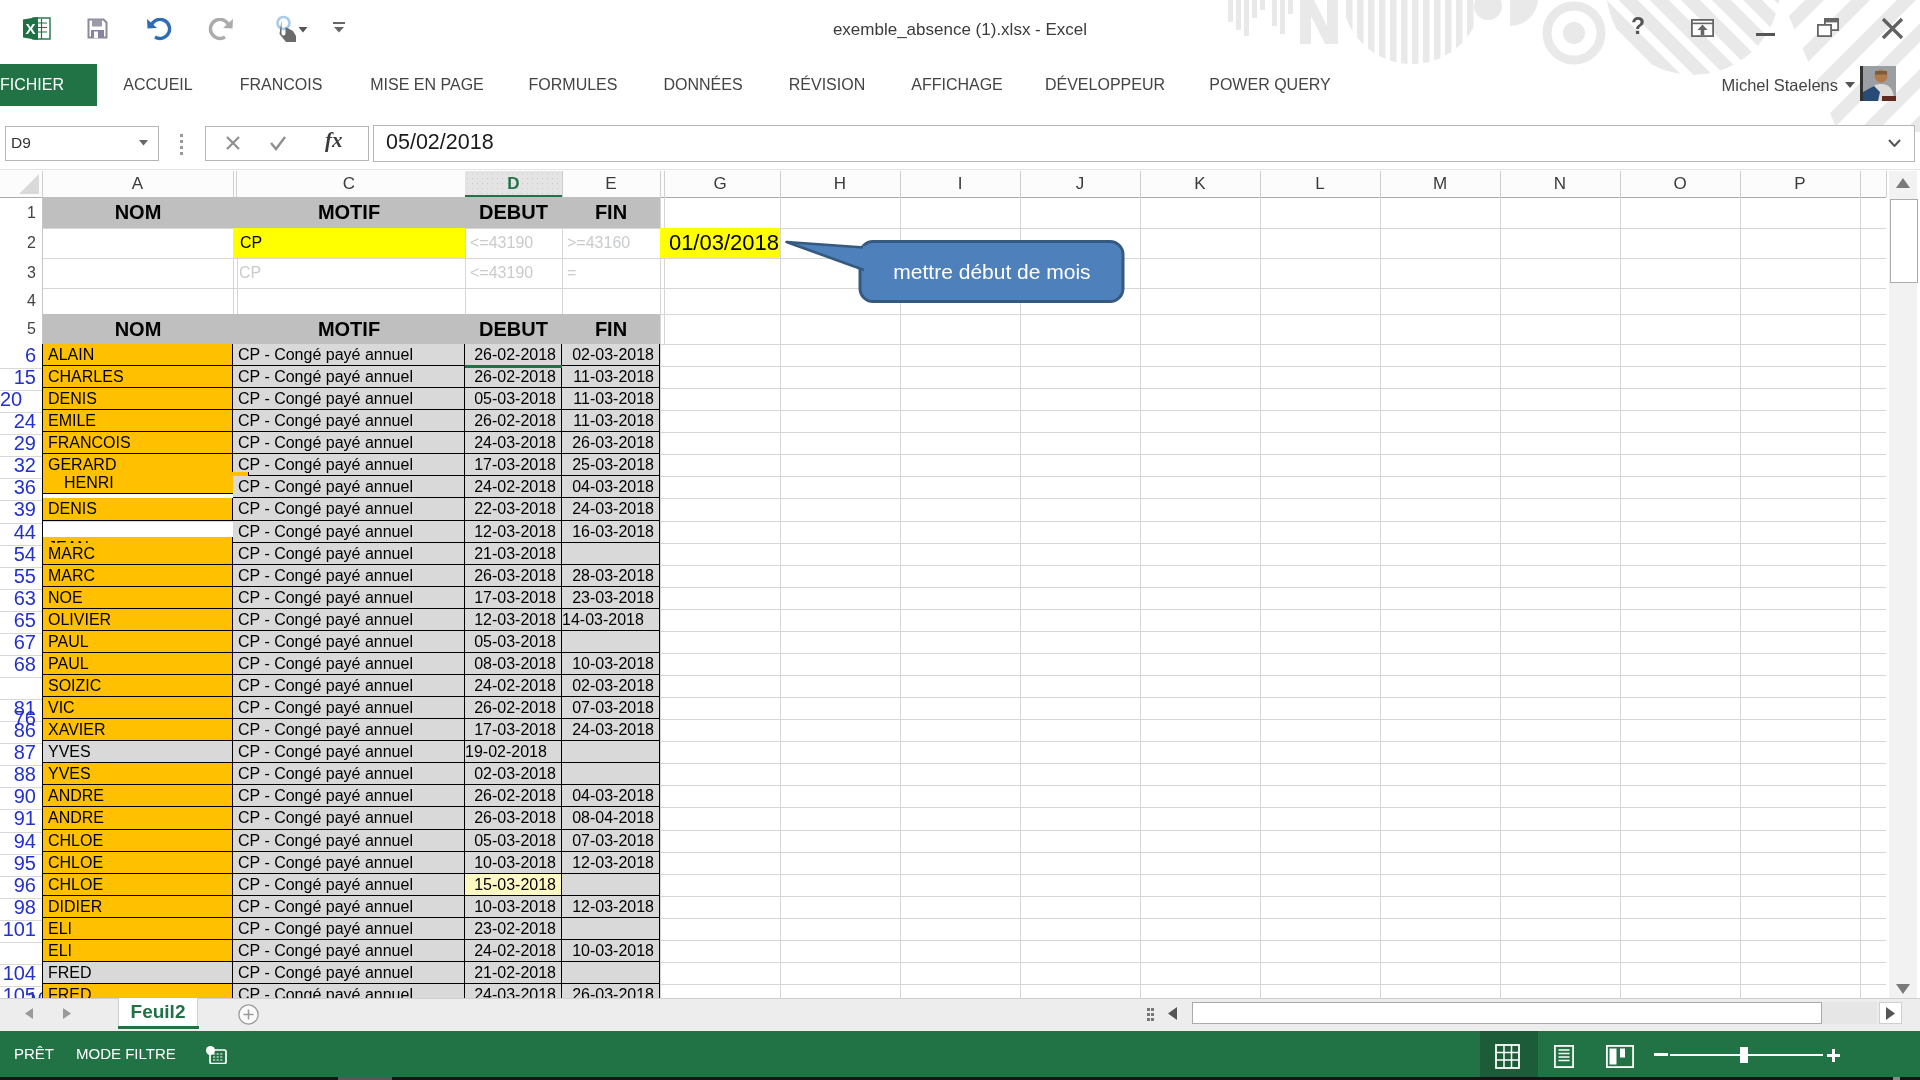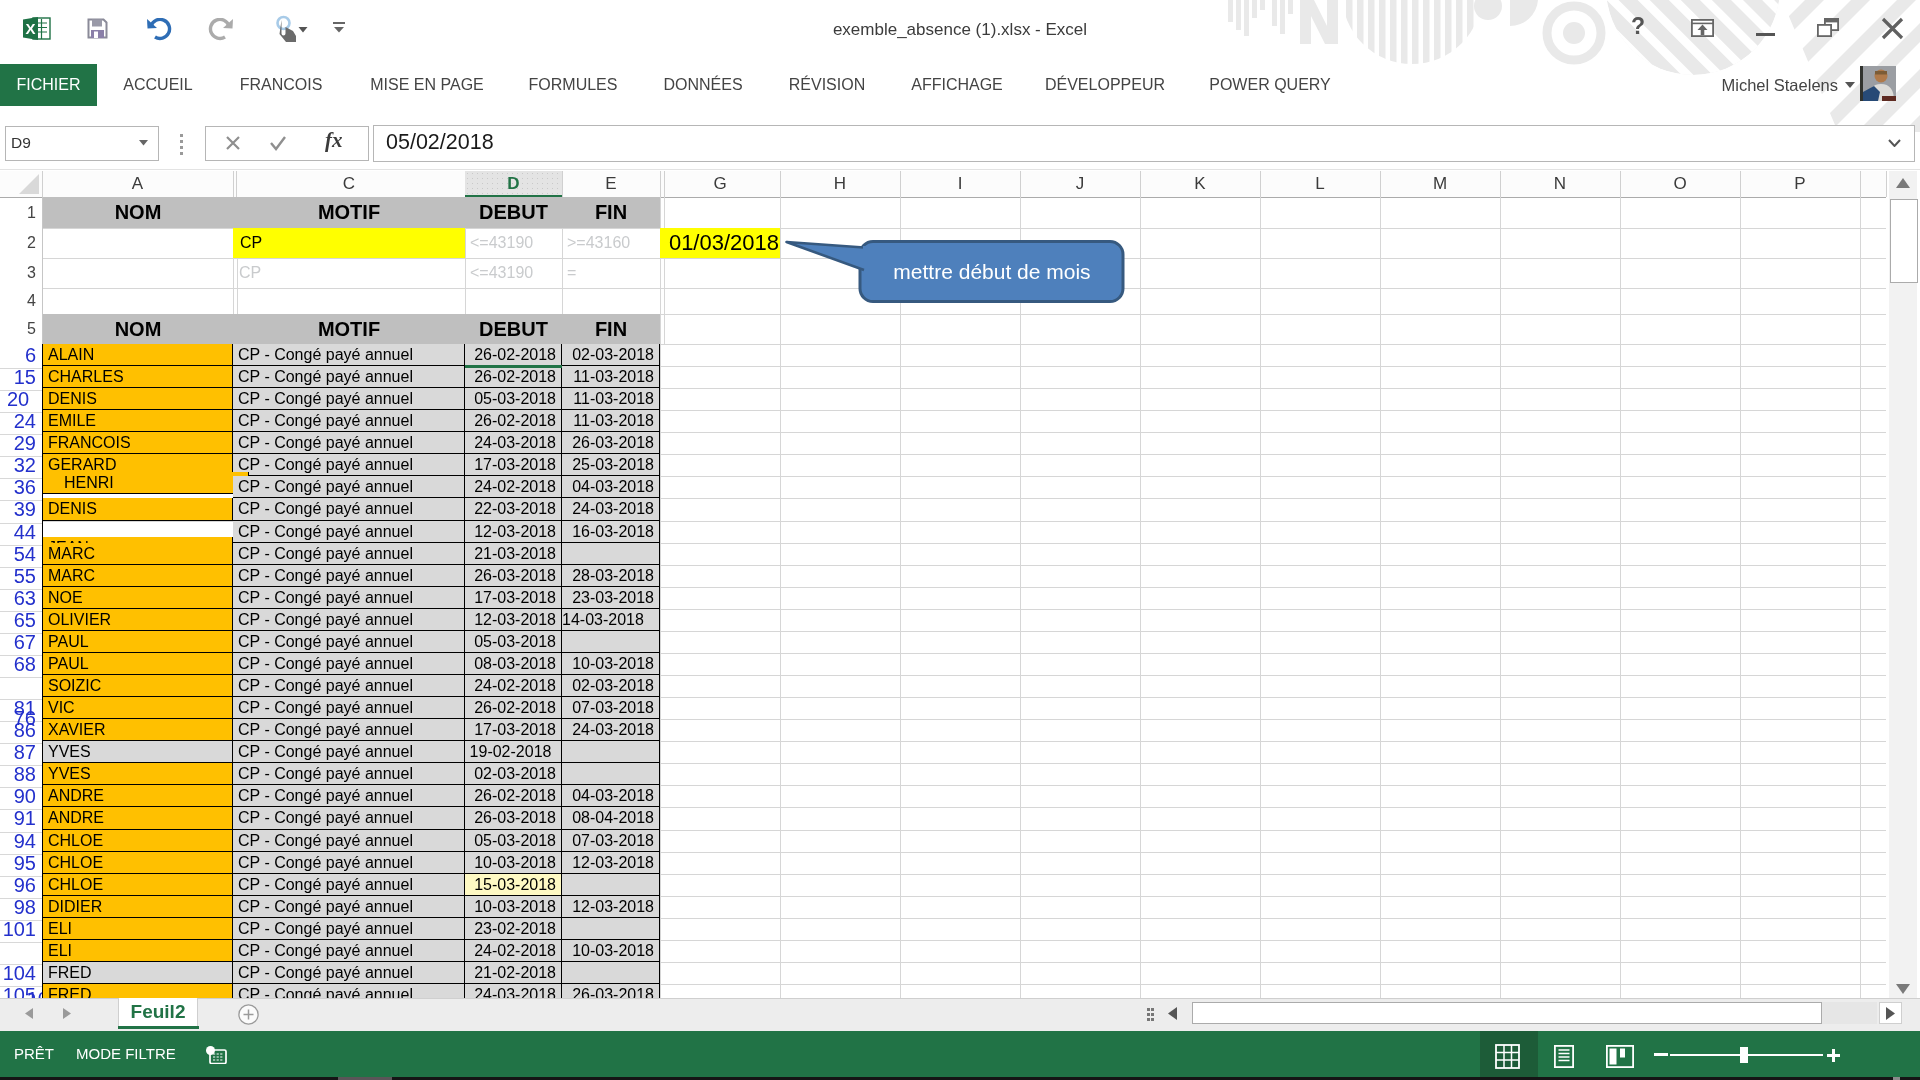--- a/index.html
+++ b/index.html
@@ -110,21 +110,21 @@
 <div class="a" style="left:1756px;top:33px;width:19px;height:3px;background:#555;"></div>
 <svg class="a" style="left:1817px;top:17px" width="22" height="20" viewBox="0 0 22 20">
 <rect x="7.9" y="1.9" width="13.2" height="11.2" fill="#fff" stroke="#666" stroke-width="1.8"></rect>
 <rect x="8" y="2" width="13" height="3.4" fill="#666"></rect>
 <rect x="0.9" y="7.9" width="13.2" height="11.2" fill="#fff" stroke="#666" stroke-width="1.8"></rect>
 </svg>
 <svg class="a" style="left:1881px;top:17px" width="23" height="23" viewBox="0 0 23 23">
 <path d="M2 2 L21 21 M21 2 L2 21" stroke="#606060" stroke-width="3.2"></path>
 </svg>
 <div class="a" style="left:0;top:64px;width:97px;height:42px;background:#217346;"></div>
-<div class="c" style="left:0;top:64px;width:97px;height:42px;line-height:42px;text-align:center;font-size:16px;color:#fff;">FICHIER</div>
+<div class="c" style="left:0;top:64px;width:97px;height:42px;line-height:42px;font-size:16px;color:#fff;">FICHIER</div>
 <div class="c" style="left:58px;top:64px;width:200px;height:42px;line-height:42px;text-align:center;font-size:16px;color:#444;">ACCUEIL</div>
 <div class="c" style="left:181px;top:64px;width:200px;height:42px;line-height:42px;text-align:center;font-size:16px;color:#444;">FRANCOIS</div>
 <div class="c" style="left:327px;top:64px;width:200px;height:42px;line-height:42px;text-align:center;font-size:16px;color:#444;">MISE EN PAGE</div>
 <div class="c" style="left:473px;top:64px;width:200px;height:42px;line-height:42px;text-align:center;font-size:16px;color:#444;">FORMULES</div>
 <div class="c" style="left:603px;top:64px;width:200px;height:42px;line-height:42px;text-align:center;font-size:16px;color:#444;">DONNÉES</div>
 <div class="c" style="left:727px;top:64px;width:200px;height:42px;line-height:42px;text-align:center;font-size:16px;color:#444;">RÉVISION</div>
 <div class="c" style="left:857px;top:64px;width:200px;height:42px;line-height:42px;text-align:center;font-size:16px;color:#444;">AFFICHAGE</div>
 <div class="c" style="left:1005px;top:64px;width:200px;height:42px;line-height:42px;text-align:center;font-size:16px;color:#444;">DÉVELOPPEUR</div>
 <div class="c" style="left:1170px;top:64px;width:200px;height:42px;line-height:42px;text-align:center;font-size:16px;color:#444;">POWER QUERY</div>
 <div class="c" style="left:1638px;top:64px;width:200px;height:42px;line-height:42px;text-align:right;font-size:16.5px;color:#444;">Michel Staelens</div>
@@ -284,21 +284,21 @@
 <div class="a" style="left:0;top:986px;width:42px;height:1px;background:#D8D8D8;"></div>
 <div class="a" style="left:237px;top:197px;width:1px;height:147px;background:#D6D6D6;"></div>
 <div class="a" style="left:664px;top:197px;width:1px;height:147px;background:#D6D6D6;"></div>
 <div class="c" style="left:0;top:197px;width:36px;height:31px;line-height:31px;text-align:right;font-size:16px;color:#444;">1</div>
 <div class="c" style="left:0;top:228px;width:36px;height:30px;line-height:30px;text-align:right;font-size:16px;color:#444;">2</div>
 <div class="c" style="left:0;top:258px;width:36px;height:30px;line-height:30px;text-align:right;font-size:16px;color:#444;">3</div>
 <div class="c" style="left:0;top:288px;width:36px;height:26px;line-height:26px;text-align:right;font-size:16px;color:#444;">4</div>
 <div class="c" style="left:0;top:314px;width:36px;height:30px;line-height:30px;text-align:right;font-size:16px;color:#444;">5</div>
 <div class="c" style="left:0;top:344px;width:36px;height:22px;line-height:22px;text-align:right;font-size:20px;color:#2330CC;">6</div>
 <div class="c" style="left:0;top:366px;width:36px;height:22px;line-height:22px;text-align:right;font-size:20px;color:#2330CC;">15</div>
-<div class="c" style="left:0;top:388px;width:36px;height:22px;line-height:22px;text-align:center;font-size:20px;color:#2330CC;">20</div>
+<div class="c" style="left:0;top:388px;width:36px;height:22px;line-height:22px;text-align:left;font-size:20px;color:#2330CC;">20</div>
 <div class="c" style="left:0;top:410px;width:36px;height:22px;line-height:22px;text-align:right;font-size:20px;color:#2330CC;">24</div>
 <div class="c" style="left:0;top:432px;width:36px;height:22px;line-height:22px;text-align:right;font-size:20px;color:#2330CC;">29</div>
 <div class="c" style="left:0;top:454px;width:36px;height:22px;line-height:22px;text-align:right;font-size:20px;color:#2330CC;">32</div>
 <div class="c" style="left:0;top:476px;width:36px;height:22px;line-height:22px;text-align:right;font-size:20px;color:#2330CC;">36</div>
 <div class="c" style="left:0;top:498px;width:36px;height:23px;line-height:23px;text-align:right;font-size:20px;color:#2330CC;">39</div>
 <div class="c" style="left:0;top:521px;width:36px;height:22px;line-height:22px;text-align:right;font-size:20px;color:#2330CC;">44</div>
 <div class="c" style="left:0;top:543px;width:36px;height:22px;line-height:22px;text-align:right;font-size:20px;color:#2330CC;">54</div>
 <div class="c" style="left:0;top:565px;width:36px;height:22px;line-height:22px;text-align:right;font-size:20px;color:#2330CC;">55</div>
 <div class="c" style="left:0;top:587px;width:36px;height:22px;line-height:22px;text-align:right;font-size:20px;color:#2330CC;">63</div>
 <div class="c" style="left:0;top:609px;width:36px;height:22px;line-height:22px;text-align:right;font-size:20px;color:#2330CC;">65</div>
@@ -403,21 +403,21 @@
 <div class="c" style="left:43px;top:697px;width:189px;height:21px;background:#FFC000;border-right:1px solid #000;border-bottom:1px solid #000;line-height:21px;padding-left:5px;font-size:16px;color:#000;box-sizing:content-box;width:184px;">VIC</div>
 <div class="c" style="left:233px;top:697px;width:226px;height:21px;background:#D9D9D9;border-right:1px solid #000;border-bottom:1px solid #000;line-height:21px;padding-left:5px;font-size:16px;color:#000;">CP - Congé payé annuel</div>
 <div class="c" style="left:465px;top:697px;width:91px;height:21px;background:#D9D9D9;border-right:1px solid #000;border-bottom:1px solid #000;line-height:21px;text-align:right;padding-right:5px;font-size:16px;color:#000;">26-02-2018</div>
 <div class="c" style="left:562px;top:697px;width:92px;height:21px;background:#D9D9D9;border-right:1px solid #000;border-bottom:1px solid #000;line-height:21px;text-align:right;padding-right:5px;font-size:16px;color:#000;">07-03-2018</div>
 <div class="c" style="left:43px;top:719px;width:189px;height:21px;background:#FFC000;border-right:1px solid #000;border-bottom:1px solid #000;line-height:21px;padding-left:5px;font-size:16px;color:#000;box-sizing:content-box;width:184px;">XAVIER</div>
 <div class="c" style="left:233px;top:719px;width:226px;height:21px;background:#D9D9D9;border-right:1px solid #000;border-bottom:1px solid #000;line-height:21px;padding-left:5px;font-size:16px;color:#000;">CP - Congé payé annuel</div>
 <div class="c" style="left:465px;top:719px;width:91px;height:21px;background:#D9D9D9;border-right:1px solid #000;border-bottom:1px solid #000;line-height:21px;text-align:right;padding-right:5px;font-size:16px;color:#000;">17-03-2018</div>
 <div class="c" style="left:562px;top:719px;width:92px;height:21px;background:#D9D9D9;border-right:1px solid #000;border-bottom:1px solid #000;line-height:21px;text-align:right;padding-right:5px;font-size:16px;color:#000;">24-03-2018</div>
 <div class="c" style="left:43px;top:741px;width:189px;height:21px;background:#D9D9D9;border-right:1px solid #000;border-bottom:1px solid #000;line-height:21px;padding-left:5px;font-size:16px;color:#000;box-sizing:content-box;width:184px;">YVES</div>
 <div class="c" style="left:233px;top:741px;width:226px;height:21px;background:#D9D9D9;border-right:1px solid #000;border-bottom:1px solid #000;line-height:21px;padding-left:5px;font-size:16px;color:#000;">CP - Congé payé annuel</div>
-<div class="c" style="left:465px;top:741px;width:91px;height:21px;background:#D9D9D9;border-right:1px solid #000;border-bottom:1px solid #000;line-height:21px;text-align:center;padding-right:5px;font-size:16px;color:#000;">19-02-2018</div>
+<div class="c" style="left:465px;top:741px;width:91px;height:21px;background:#D9D9D9;border-right:1px solid #000;border-bottom:1px solid #000;line-height:21px;text-align:left;padding-right:5px;font-size:16px;color:#000;">19-02-2018</div>
 <div class="c" style="left:562px;top:741px;width:92px;height:21px;background:#D9D9D9;border-right:1px solid #000;border-bottom:1px solid #000;line-height:21px;text-align:right;padding-right:5px;font-size:16px;color:#000;"></div>
 <div class="c" style="left:43px;top:763px;width:189px;height:21px;background:#FFC000;border-right:1px solid #000;border-bottom:1px solid #000;line-height:21px;padding-left:5px;font-size:16px;color:#000;box-sizing:content-box;width:184px;">YVES</div>
 <div class="c" style="left:233px;top:763px;width:226px;height:21px;background:#D9D9D9;border-right:1px solid #000;border-bottom:1px solid #000;line-height:21px;padding-left:5px;font-size:16px;color:#000;">CP - Congé payé annuel</div>
 <div class="c" style="left:465px;top:763px;width:91px;height:21px;background:#D9D9D9;border-right:1px solid #000;border-bottom:1px solid #000;line-height:21px;text-align:right;padding-right:5px;font-size:16px;color:#000;">02-03-2018</div>
 <div class="c" style="left:562px;top:763px;width:92px;height:21px;background:#D9D9D9;border-right:1px solid #000;border-bottom:1px solid #000;line-height:21px;text-align:right;padding-right:5px;font-size:16px;color:#000;"></div>
 <div class="c" style="left:43px;top:785px;width:189px;height:21px;background:#FFC000;border-right:1px solid #000;border-bottom:1px solid #000;line-height:21px;padding-left:5px;font-size:16px;color:#000;box-sizing:content-box;width:184px;">ANDRE</div>
 <div class="c" style="left:233px;top:785px;width:226px;height:21px;background:#D9D9D9;border-right:1px solid #000;border-bottom:1px solid #000;line-height:21px;padding-left:5px;font-size:16px;color:#000;">CP - Congé payé annuel</div>
 <div class="c" style="left:465px;top:785px;width:91px;height:21px;background:#D9D9D9;border-right:1px solid #000;border-bottom:1px solid #000;line-height:21px;text-align:right;padding-right:5px;font-size:16px;color:#000;">26-02-2018</div>
 <div class="c" style="left:562px;top:785px;width:92px;height:21px;background:#D9D9D9;border-right:1px solid #000;border-bottom:1px solid #000;line-height:21px;text-align:right;padding-right:5px;font-size:16px;color:#000;">04-03-2018</div>
 <div class="c" style="left:43px;top:807px;width:189px;height:22px;background:#FFC000;border-right:1px solid #000;border-bottom:1px solid #000;line-height:22px;padding-left:5px;font-size:16px;color:#000;box-sizing:content-box;width:184px;">ANDRE</div>

